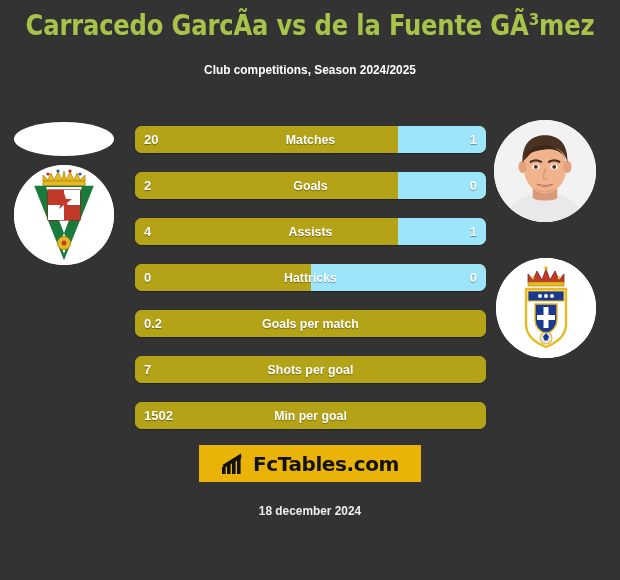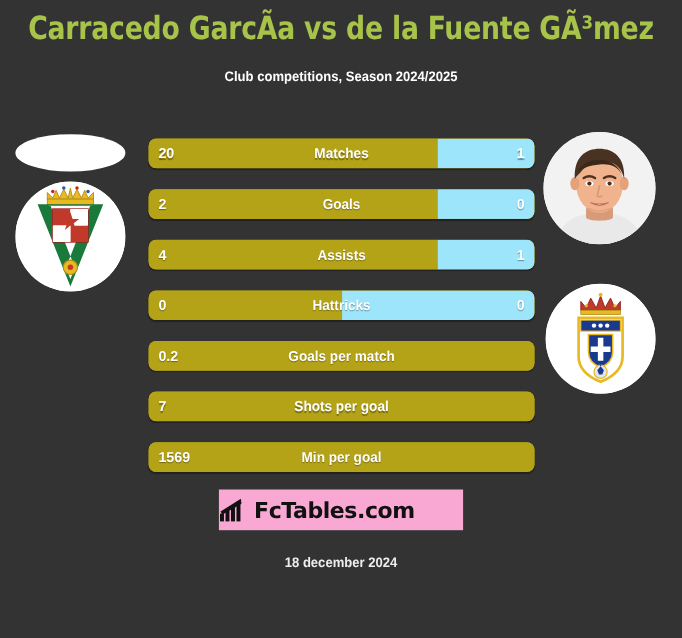--- a/index.html
+++ b/index.html
@@ -131,24 +131,24 @@
   .val-left  { left: 9px; }
   .val-right { right: 9px; }
 
   
   #brand-logo {
     position: absolute;
     left: 199px;
     top: 445px;
     width: 222px;
     height: 37px;
-    background: #f9a8d4;
+    background: #eab308;
     display: flex;
     align-items: center;
-    justify-content: flex-start;
+    justify-content: center;
     gap: 7px;
   }
   #brand-logo .chart-icon { width: 25px; height: 22px; display:block; }
   #brand-logo .brand-text {
     color: #111111;
     font-size: 20px;
     font-weight: bold;
     font-family: "DejaVu Sans", sans-serif;
     letter-spacing: -0.4px;
   }
@@ -308,21 +308,21 @@
 
     <div class="stat-label">Shots per goal</div>
     <div class="val val-left">7</div>
     <div class="val val-right"></div>
   </div>
 
   <div class="stat-row">
     <div class="fill-left" style="width: 100%; background: rgb(181, 163, 23);"></div>
 
     <div class="stat-label">Min per goal</div>
-    <div class="val val-left">1569</div>
+    <div class="val val-left">1502</div>
     <div class="val val-right"></div>
   </div>
 
 </div>
 
 <div id="brand-logo">
   <svg class="chart-icon" viewBox="0 0 25 22" xmlns="http://www.w3.org/2000/svg">
     <rect x="1" y="14" width="3.6" height="7" fill="#111111"></rect>
     <rect x="6" y="11" width="3.6" height="10" fill="#111111"></rect>
     <rect x="11" y="7" width="3.6" height="14" fill="#111111"></rect>

